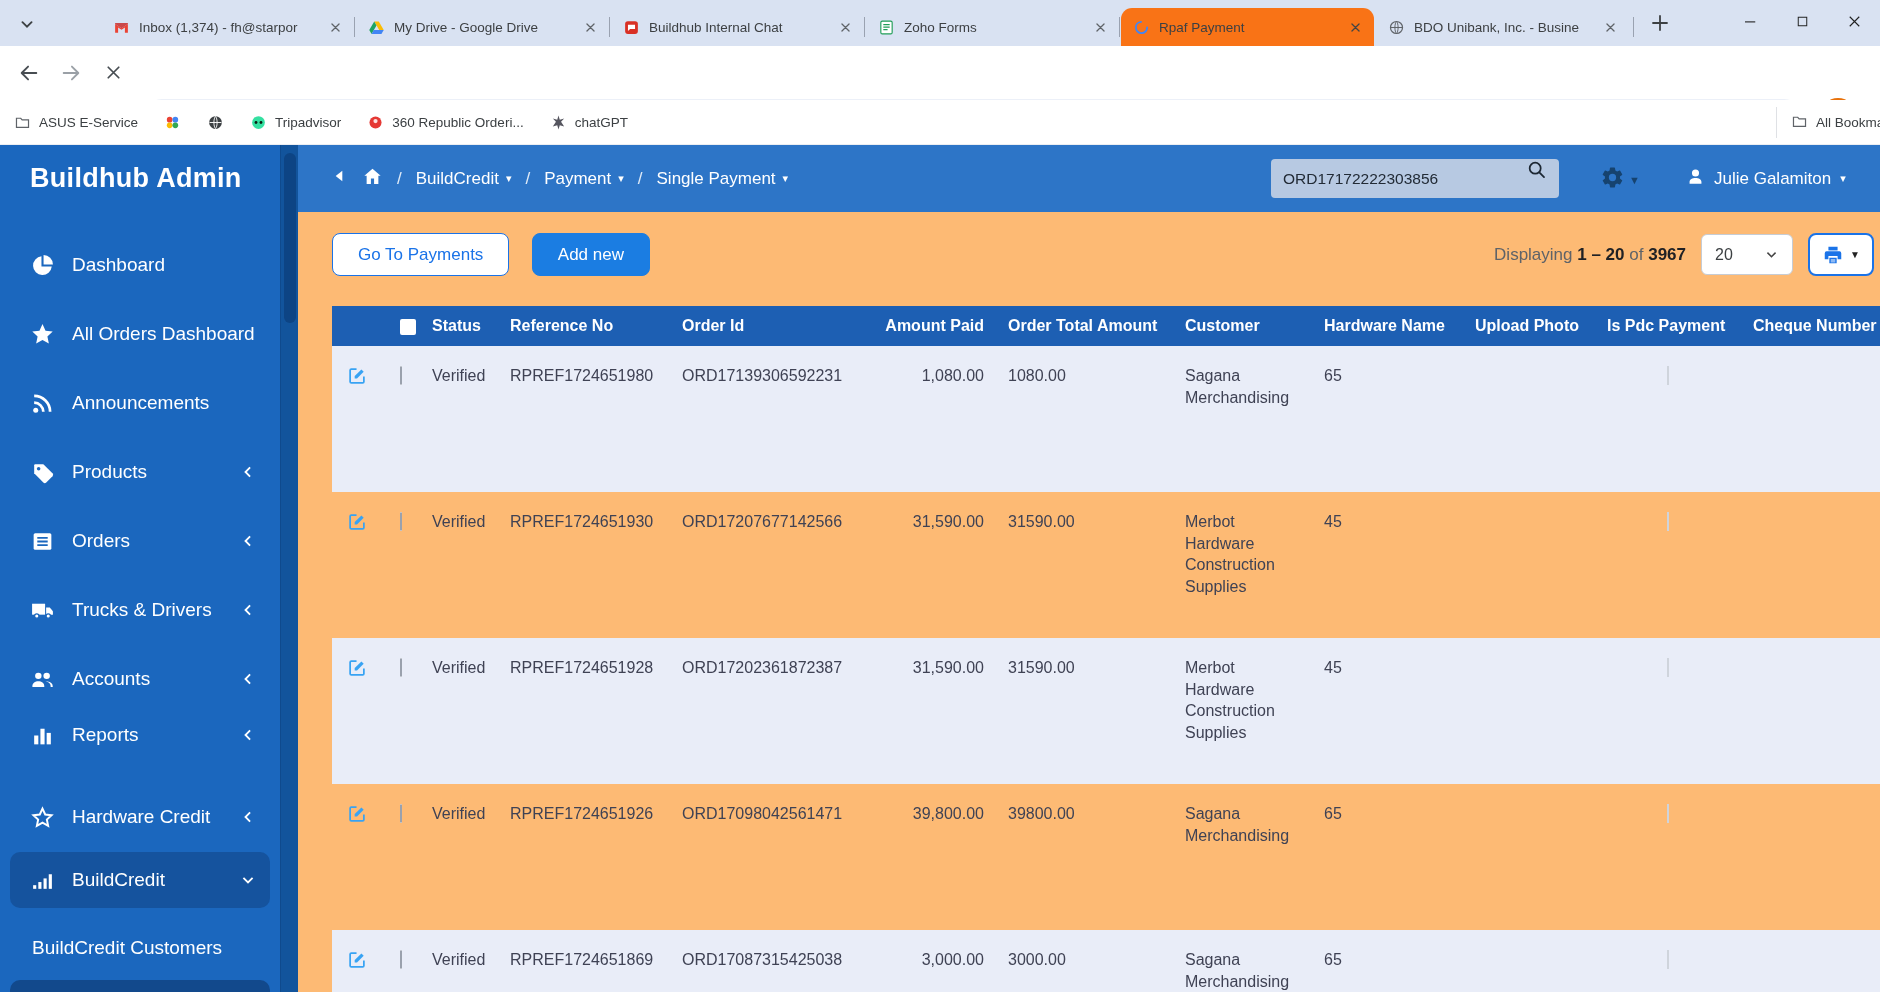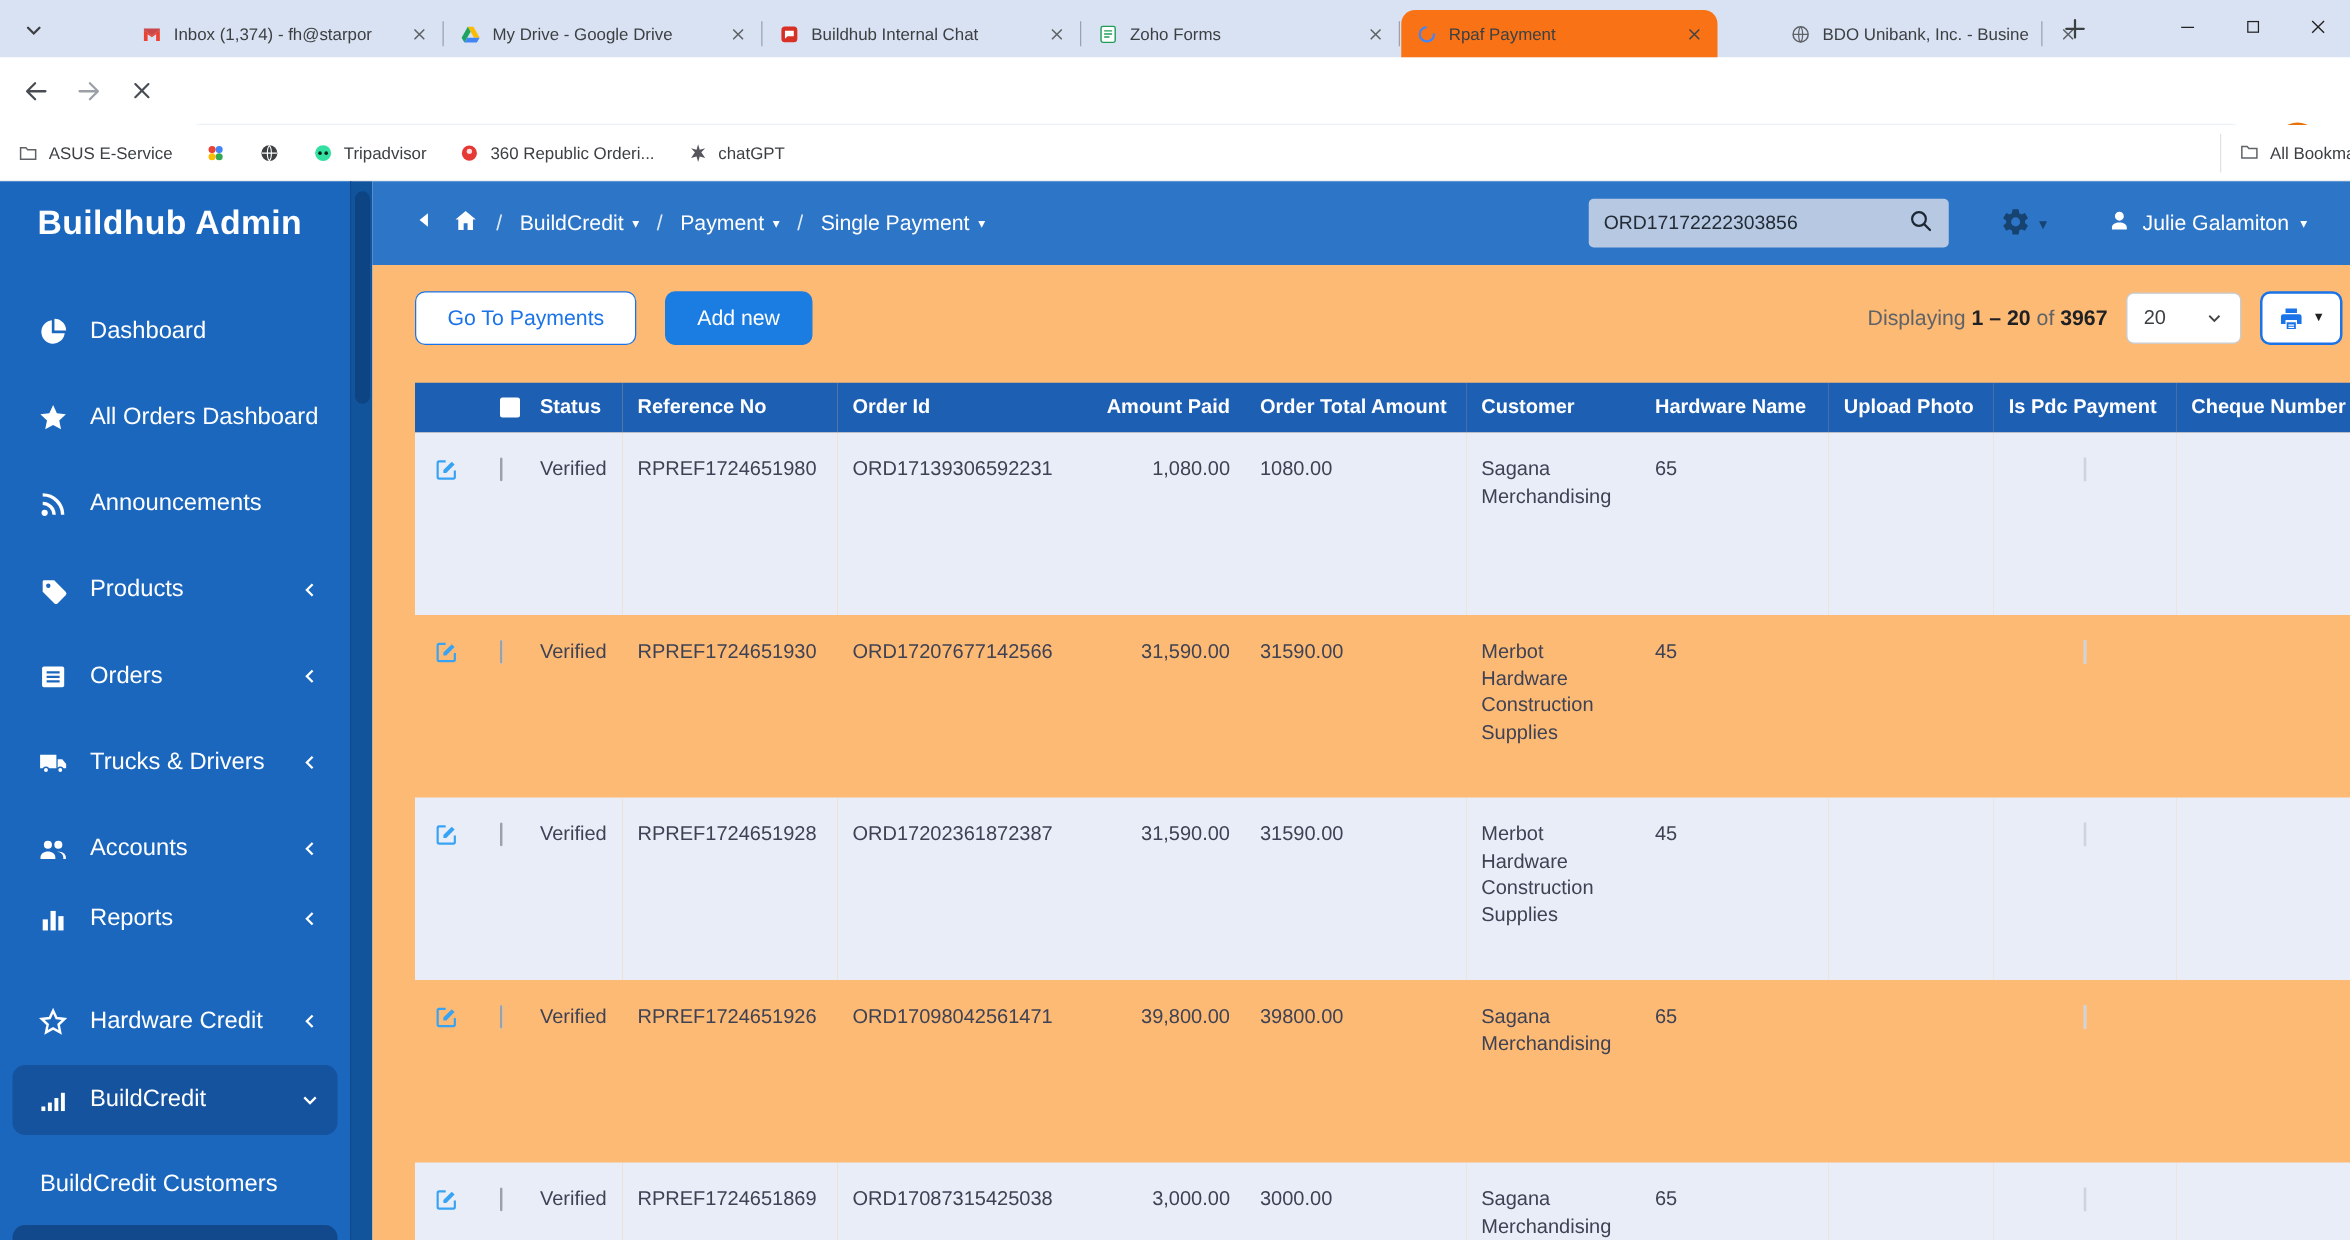--- a/index.html
+++ b/index.html
@@ -43,21 +43,21 @@
   .sb-partial { position:absolute; left:10px; width:260px; top:835px; height:20px; border-radius:10px 10px 0 0; background:#12498c; }
   .sb-scroll { position:absolute; left:280px; top:0; width:18px; height:100%; background:#12549c; border-left:1px solid #0f4a8d; }
   .sb-thumb { position:absolute; left:3px; top:8px; width:12px; height:170px; border-radius:6px; background:#0d4484; }
 
   .main { position:absolute; left:298px; top:0; width:1582px; height:100%; }
   .topbar { position:absolute; top:0; left:0; width:100%; height:67px; background:#2d75c7; color:#fff; }
   .crumbs { position:absolute; left:34px; top:0; height:67px; display:flex; align-items:center; gap:14px; font-size:17px; }
   .crumb { display:flex; align-items:center; gap:7px; }
   .crumb .caret { font-size:11px; }
   .crumb-sep { color:rgba(255,255,255,.85); }
-  .search { position:absolute; left:973px; top:14px; width:288px; height:39px; background:#b7c9e2; border-radius:4px; display:flex; align-items:center; padding:0 12px; }
+  .search { position:absolute; left:973px; top:14px; width:288px; height:39px; background:#b7c9e2; border-radius:4px; display:flex; padding:0 12px; }
   .search input { flex:1; border:none; outline:none; background:transparent; font-size:15.5px; color:#222b36; font-family:"Liberation Sans",sans-serif; }
   .gearbox { position:absolute; left:1302px; top:20px; display:flex; align-items:center; gap:4px; }
   .userbox { position:absolute; left:1388px; top:0; height:67px; display:flex; align-items:center; gap:9px; font-size:17px; }
 
   .content { position:absolute; top:67px; left:0; width:100%; height:780px; background:#fdba74; }
   .toolbar { position:absolute; top:21px; left:34px; right:0; height:44px; }
   .btn { display:inline-flex; align-items:center; justify-content:center; height:43px; padding:0 25px; border-radius:8px; font-size:17px; vertical-align:top; }
   .btn-goto { background:#fff; border:1.5px solid #1a73e8; color:#1a73e8; }
   .btn-add { background:#1b7de2; border:1.5px solid #1b7de2; color:#fff; margin-left:18px; }
   .paging { position:absolute; right:6px; top:0; height:43px; display:flex; align-items:center; gap:15px; }
@@ -143,21 +143,21 @@
   <div class="tab active" style="left:1121px">
     <span class="favicon"><svg viewBox="0 0 24 24" width="17" height="17">
           <circle cx="12" cy="12" r="8" fill="none" stroke="#4285f4" stroke-width="2.6" stroke-dasharray="36 15" stroke-linecap="round"></circle>
         </svg></span>
     <span class="t-title">Rpaf Payment</span>
     <span class="t-close"><svg viewBox="0 0 24 24" width="17" height="17">
           <path d="M7 7l10 10M17 7L7 17" stroke="#444" stroke-width="1.8" stroke-linecap="round"></path>
         </svg></span>
   </div>
 
-  <div class="tab" style="left:1420px">
+  <div class="tab" style="left:1376px">
     <span class="favicon"><svg viewBox="0 0 24 24" width="17" height="17">
           <circle cx="12" cy="12" r="8.5" fill="none" stroke="#5f6368" stroke-width="1.7"></circle>
           <path d="M3.5 12h17M12 3.5c3 2.6 3 14.4 0 17-3-2.6-3-14.4 0-17z" fill="none" stroke="#5f6368" stroke-width="1.4"></path>
         </svg></span>
     <span class="t-title">BDO Unibank, Inc. - Busine</span>
     <span class="t-close"><svg viewBox="0 0 24 24" width="17" height="17">
           <path d="M7 7l10 10M17 7L7 17" stroke="#5f6368" stroke-width="1.8" stroke-linecap="round"></path>
         </svg></span>
   </div>
   <span class="tab-div" style="left:1633px"></span>

